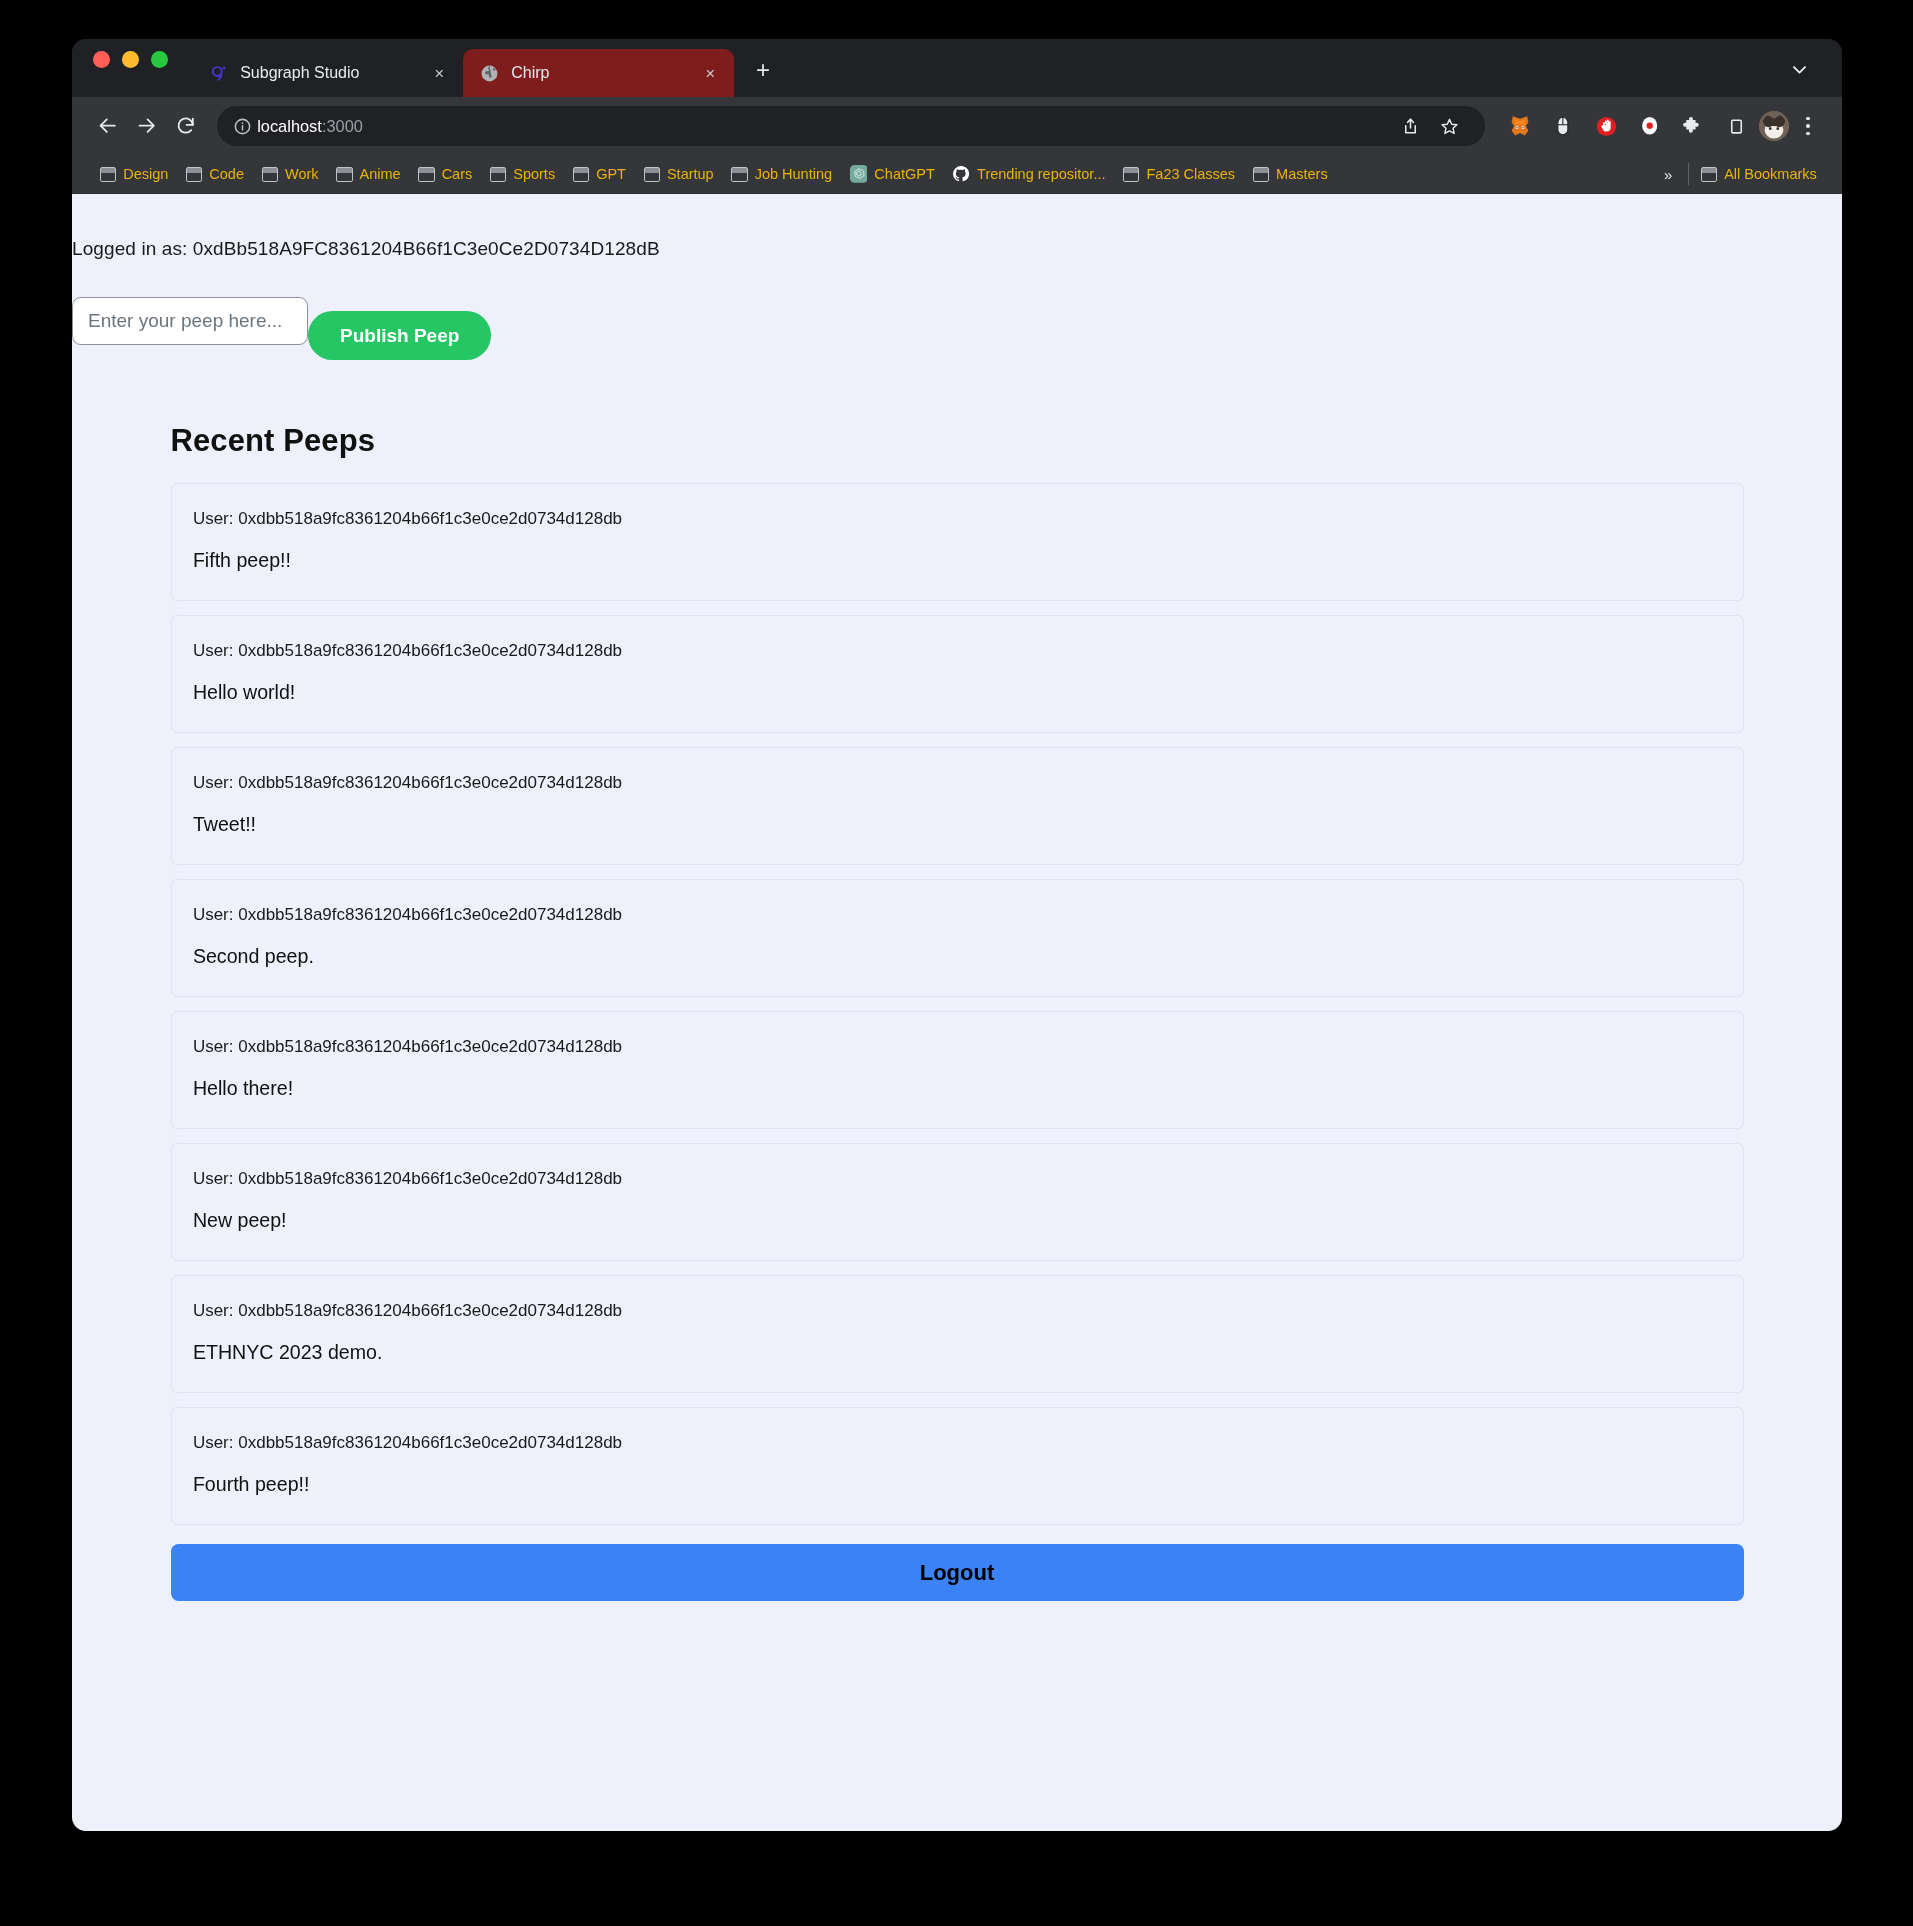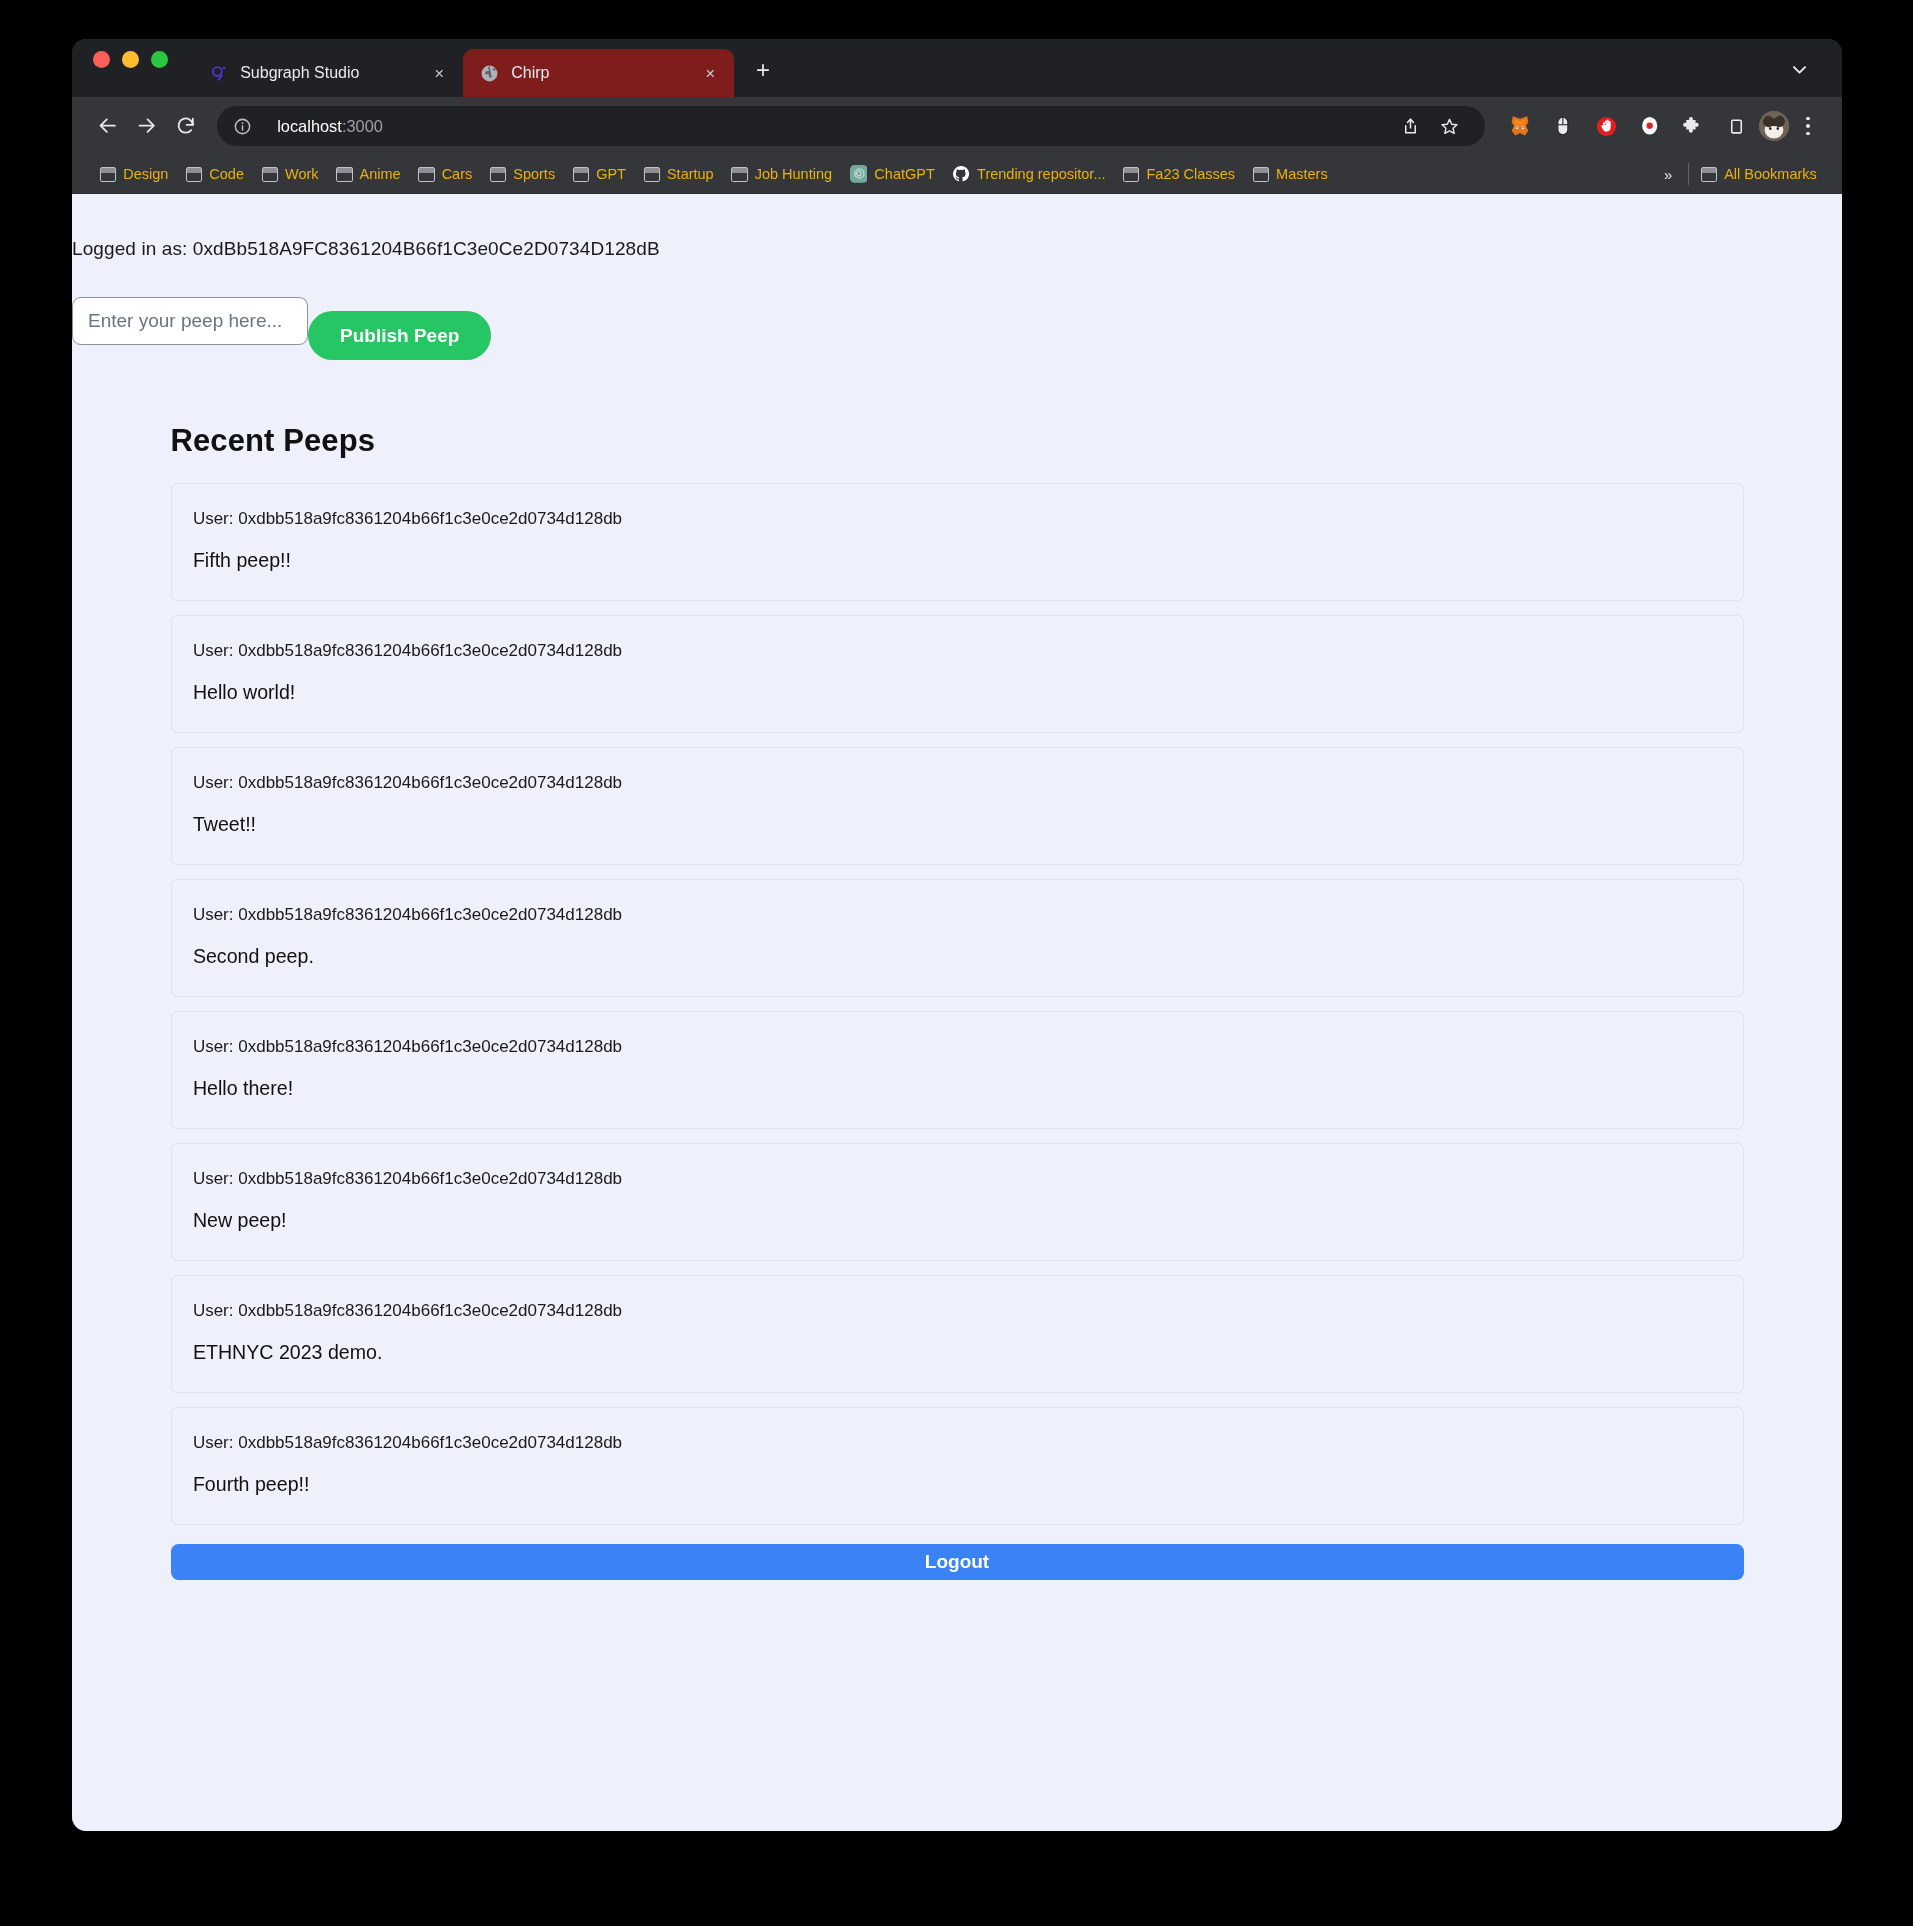--- a/index.html
+++ b/index.html
@@ -128,21 +128,21 @@
   .omnibox {
     flex: 1 1 auto;
     height: 40px;
     background: #202124;
     border-radius: 20px;
     display: flex;
     align-items: center;
     padding: 0 16.4px;
     margin-left: 11.4px;
     margin-right: 7.6px;
-    gap: 25px;
+    gap: 5px;
     min-width: 0;
   }
 
   .omnibox-url {
     font-size: 16.4px;
     color: #ffffff;
     white-space: nowrap;
   }
   .omnibox-url .port { color: #9aa0a6; }
 
@@ -314,26 +314,26 @@
 
   .peep-text {
     font-size: 19.6px;
     color: #111111;
   }
 
   .logout-btn {
     display: block;
     width: 100%;
     margin-top: 19px;
-    height: 36px;
+    height: 57px;
     background: #3b82f6;
-    color: #ffffff;
+    color: #000000;
     border: none;
     border-radius: 7.6px;
-    font-size: 19px;
+    font-size: 22px;
     font-weight: bold;
     font-family: "Liberation Sans", sans-serif;
     cursor: pointer;
   }
 </style>
 </head>
 <body>
 
 <div class="browser-window">
 

